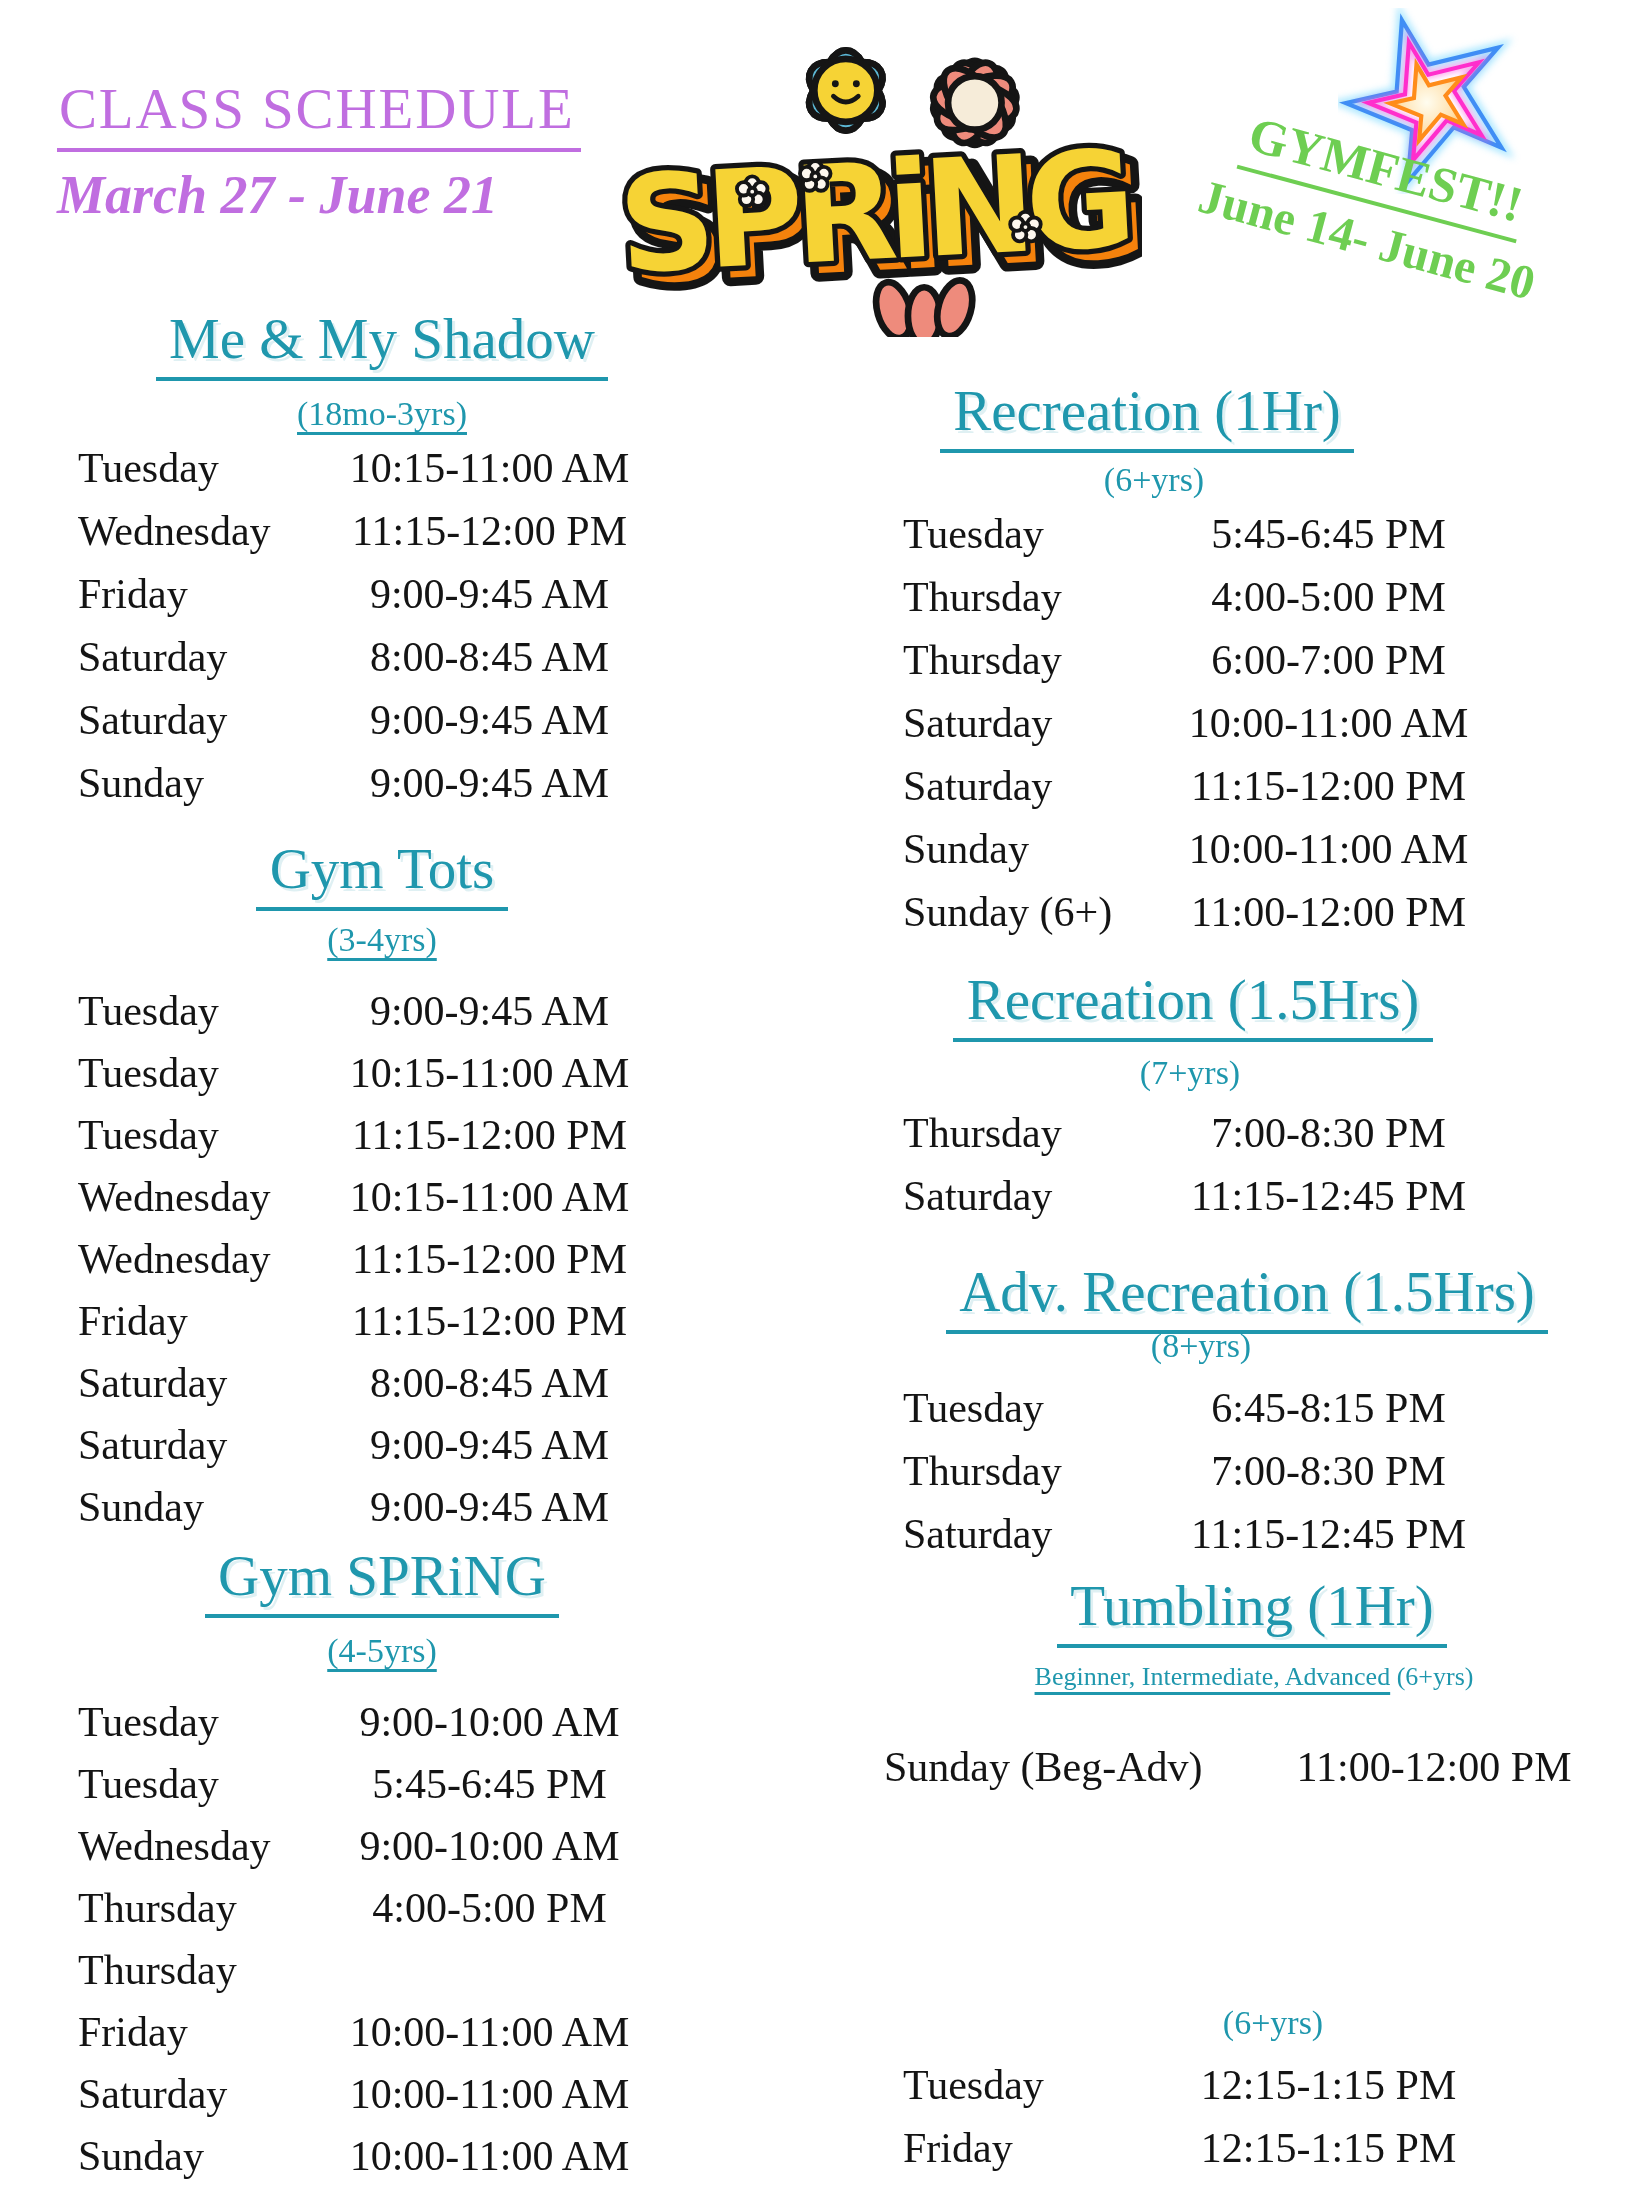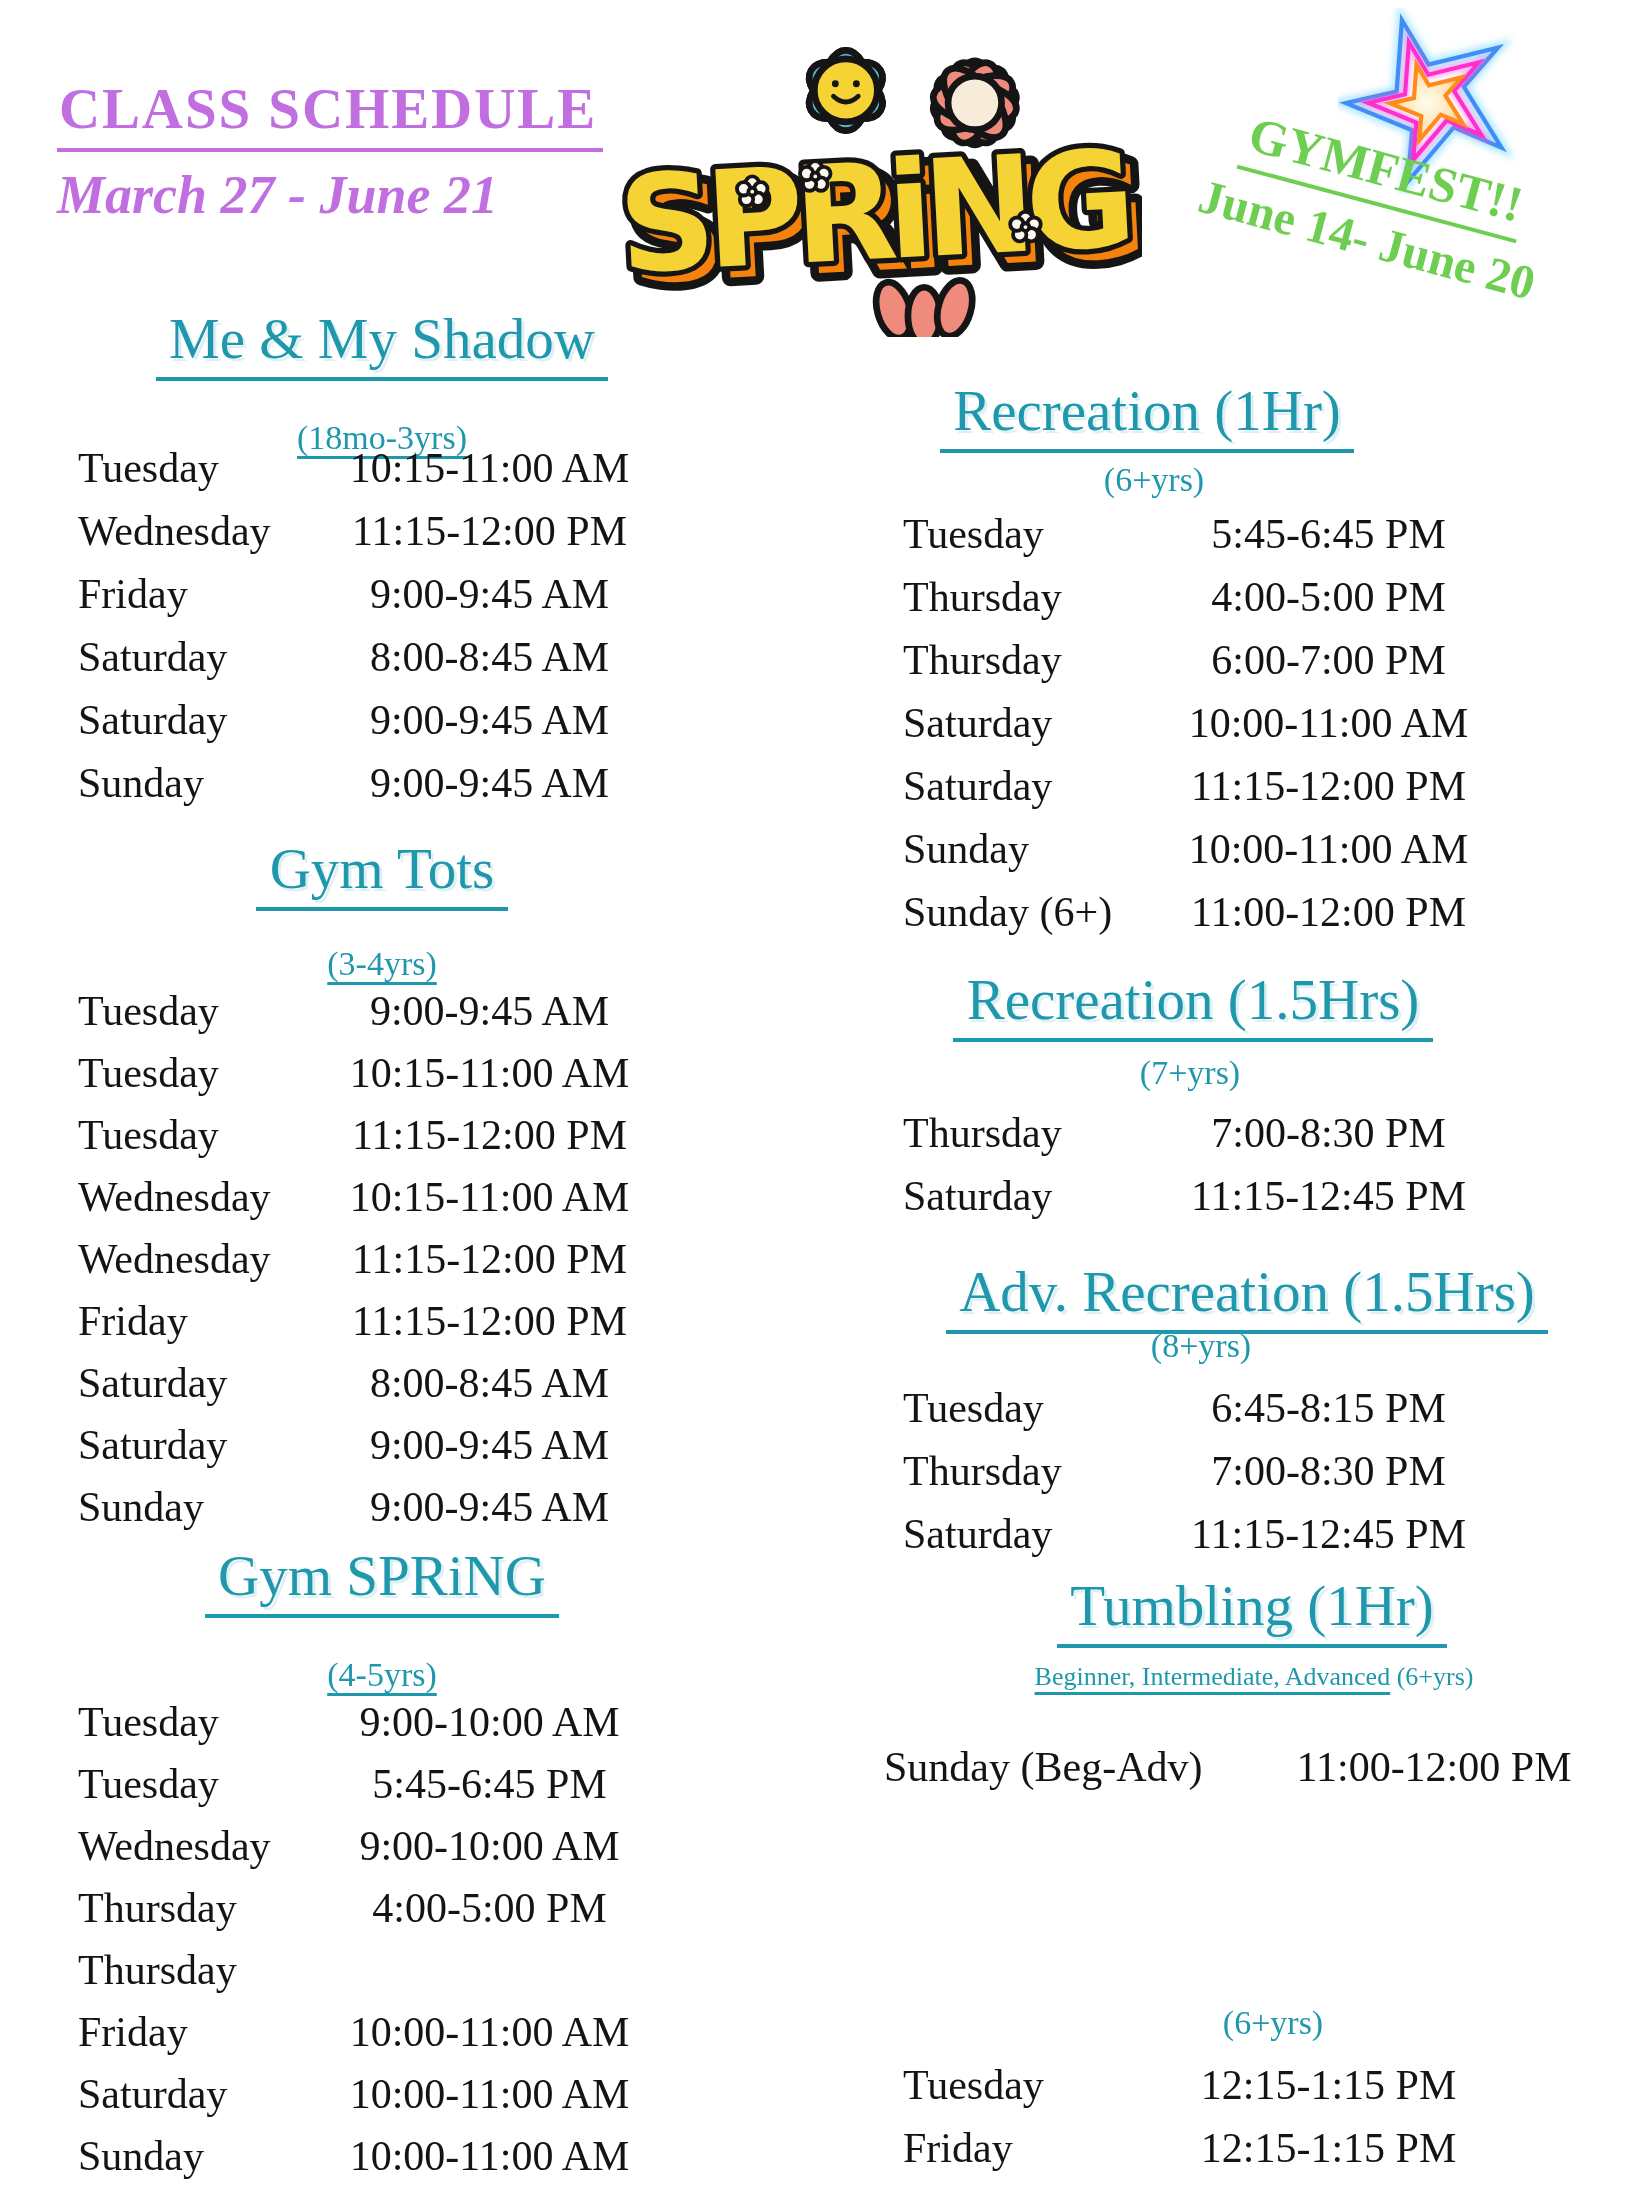--- a/index.html
+++ b/index.html
@@ -5,21 +5,21 @@
   html,body{margin:0;padding:0;}
   body{
     width:1652px;height:2202px;position:relative;overflow:hidden;
     background:#ffffff;
     font-family:"Liberation Serif","DejaVu Serif",serif;
     color:#141414;
   }
   
   .title-block{position:absolute;left:57px;top:78px;}
   .class-title{
-    display:inline-block;font-size:57px;font-weight:bold;letter-spacing:1.9px;
+    display:inline-block;font-size:57px;font-weight:normal;letter-spacing:1.9px;
     color:#c06ee0;border-bottom:4.8px solid #c06ee0;padding:0 5.7px 7.6px 1.9px;line-height:1.1;
   }
   .date-range{font-size:54px;font-weight:bold;color:#c06ee0;margin-top:13.4px;line-height:1.1;font-style:italic;}
 
   .spring-logo{position:absolute;left:607px;top:11.5px;width:535px;height:325px;}
 
   .gymfest{
     position:absolute;left:1152px;top:141px;width:449px;
     transform:rotate(15deg);transform-origin:center;
     text-align:center;color:#6ece52;font-weight:bold;white-space:nowrap;
@@ -39,21 +39,21 @@
     font-size:57px;color:#1f97ad;line-height:1.15;white-space:nowrap;
     transform:translateX(var(--dx,0px));
     text-shadow:2.9px 2.9px 0 rgba(31,151,173,0.14);
   }
   .sec-title .u{display:inline-block;border-bottom:4.8px solid #1f97ad;padding:0 13.4px 5.7px;}
   .sec-sub{
     position:absolute;left:0;width:100%;text-align:center;
     font-size:34px;color:#1f97ad;line-height:1.2;white-space:nowrap;
     transform:translateX(var(--dx,0px));
   }
-  .sec-sub.sub-underlined{text-decoration:underline;text-decoration-thickness:2.9px;text-underline-offset:6.7px;margin-top:24px;}
+  .sec-sub.sub-underlined{text-decoration:underline;text-decoration-thickness:2.9px;text-underline-offset:6.7px;}
   .sec-sub .sub-u{text-decoration:underline;text-decoration-thickness:2.9px;text-underline-offset:6.7px;}
   .sec-sub.big{font-size:26px;}
 
   .rows{position:absolute;left:0;width:100%;}
   .row{position:relative;height:var(--pitch,63px);}
   .row .day{
     position:absolute;left:var(--day-x,40px);top:0;
     font-size:42px;line-height:1.25;white-space:nowrap;
   }
   .row .time{

